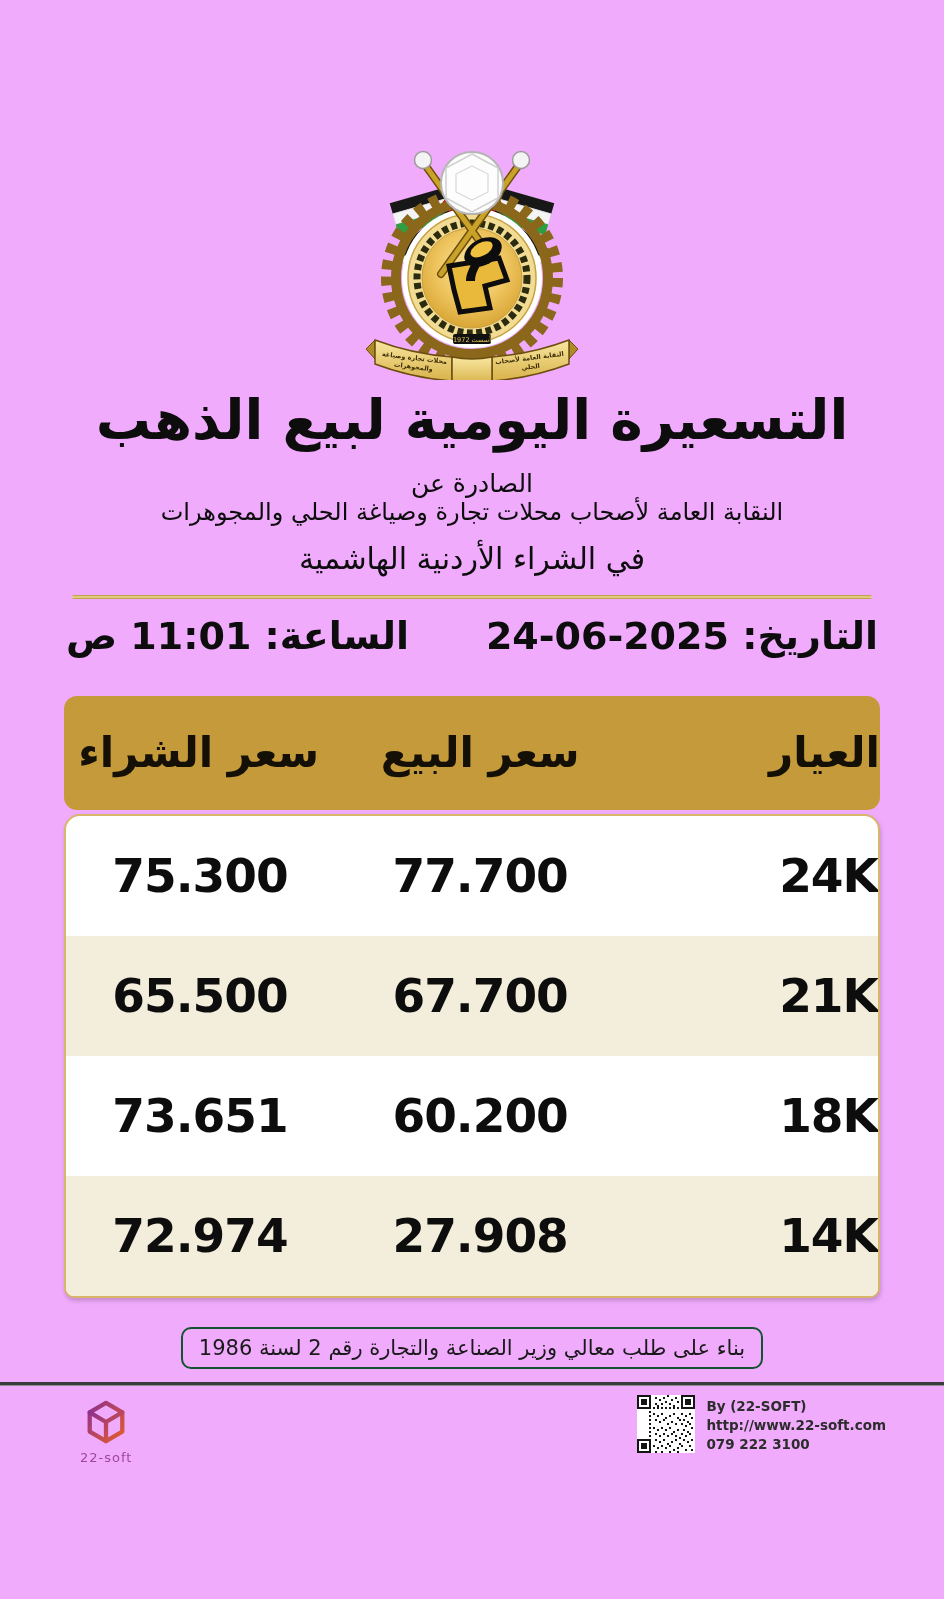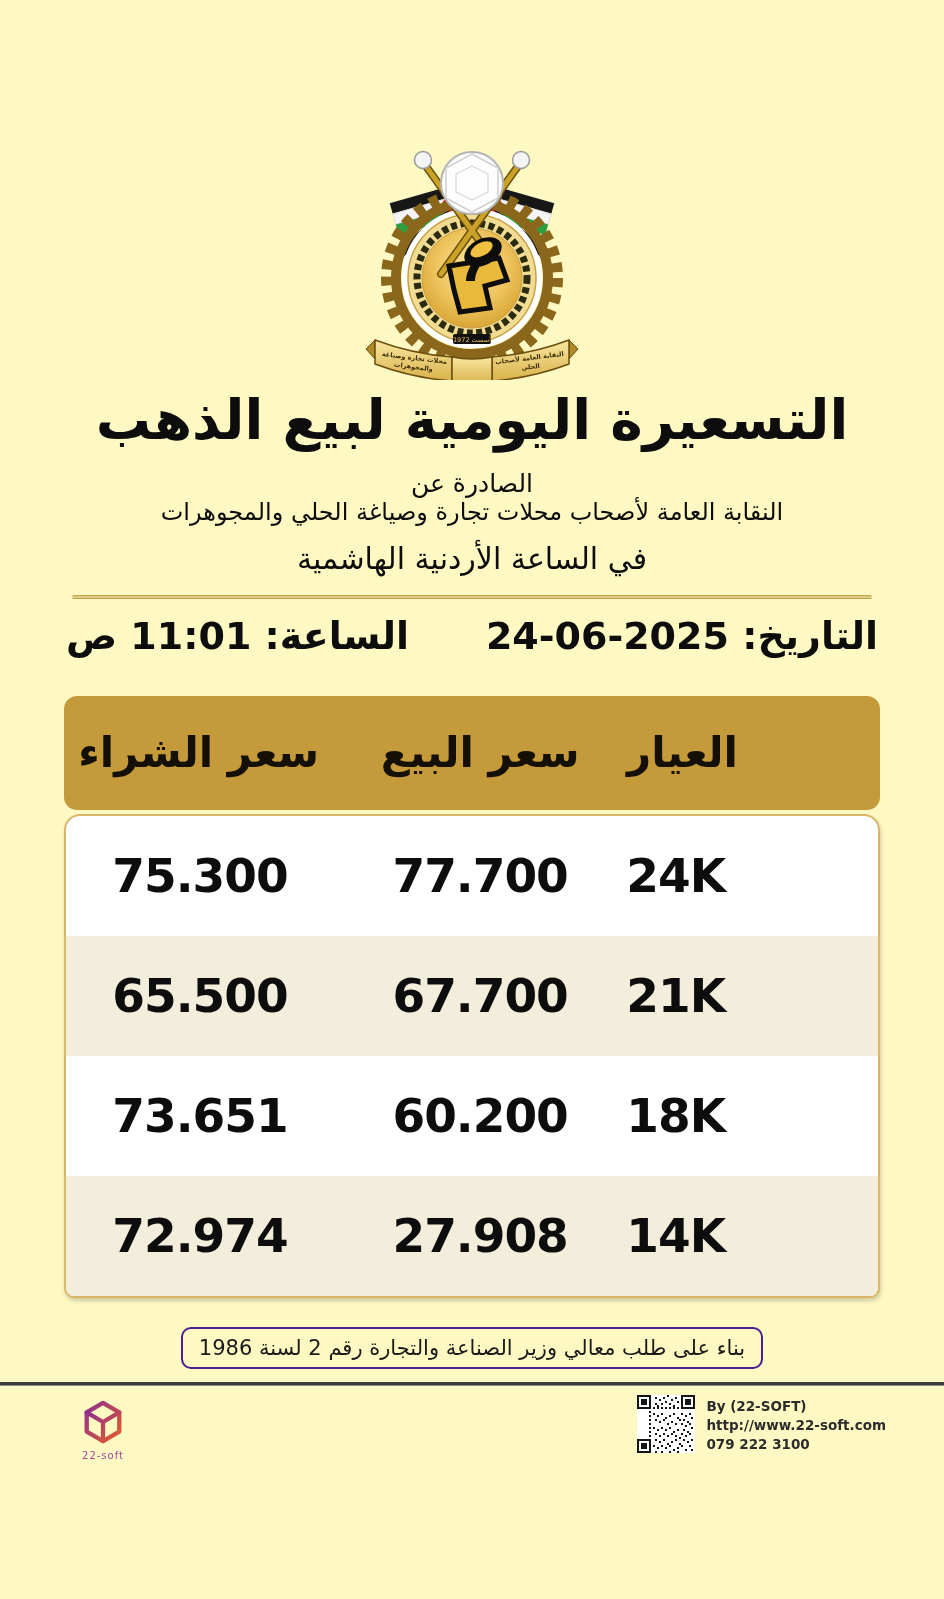--- a/index.html
+++ b/index.html
@@ -1,19 +1,19 @@
 <!DOCTYPE html>
 <html lang="ar"><head>
 <meta charset="utf-8">
 <style>
   * { margin:0; padding:0; box-sizing:border-box; }
   body { background:#e9e9e9; font-family:"DejaVu Sans", sans-serif; }
   .page {
     position:relative; width:944px; height:1599px; margin:0 auto;
-    background:#fef9c3; color:#0d0d0d; overflow:hidden;
+    background:#f0abfc; color:#0d0d0d; overflow:hidden;
   }
   
   .logo-wrap { padding-top:128px; text-align:center; }
   
   .title {
     direction:rtl; text-align:center; margin-top:2px;
     font-size:55px; font-weight:700; letter-spacing:0; line-height:1.25;
   }
   .issued   { direction:rtl; text-align:center; margin-top:14px; font-size:25px; }
   .issuer   { direction:rtl; text-align:center; margin-top:0;  font-size:24px; }
@@ -37,39 +37,39 @@
     font-size:42px; font-weight:700; color:#151005;
   }
   .tbody {
     margin-top:4px; background:#fff;
     border:2px solid #D9B569; border-radius:16px 16px 10px 10px;
     overflow:hidden; box-shadow:1px 3px 4px rgba(0,0,0,0.18);
   }
   .trow { height:120px; display:flex; align-items:center;
           font-size:47px; font-weight:700; letter-spacing:-1px; }
   .trow:nth-child(even) { background:#F3EEDC; }
-  .col-karat { width:31%; text-align:left; }
+  .col-karat { width:31%; text-align:right; }
   .col-sell  { width:36%; text-align:center; }
   .col-buy   { width:33%; text-align:center; }
   
   .note-wrap { text-align:center; margin-top:29px; }
   .note {
     direction:rtl; display:inline-block;
-    border:2px solid #4c1d95; border-radius:10px;
+    border:2px solid #14532d; border-radius:10px;
     padding:7px 16px; font-size:21px; color:#1a1a1a;
   }
   
   .divider { margin-top:13px; width:100%; height:4px;
              background:linear-gradient(to bottom,#3b3b3b 0 65%,#8d8d8d 65% 100%); }
   .footer-bar {
     display:flex; justify-content:space-between; align-items:flex-start;
     padding:9px 58px 0 80px;
   }
   .brand { text-align:center; padding-top:4px; }
-  .brand-name { font-size:10px; color:#a0479c; letter-spacing:1px; margin-top:1px; }
+  .brand-name { font-size:13px; color:#a0479c; letter-spacing:1px; margin-top:1px; }
   .credits { display:flex; gap:11px; align-items:flex-start;font-weight:bold; }
   .credit-lines { font-size:13.5px; color:#2c2c2c; line-height:1.4; padding-top:2px; }
 </style>
 </head>
 <body>
 
 <div class="page">
 
   <div class="logo-wrap">
     <svg width="232" height="252" viewBox="0 0 230 252">
@@ -135,21 +135,21 @@
         <text x="173" y="241" transform="rotate(-7 173 234)">الحلي</text>
         <text x="57" y="232" transform="rotate(7 57 234)">محلات تجارة وصياغة</text>
         <text x="57" y="241" transform="rotate(7 57 234)">والمجوهرات</text>
       </g>
     </svg>
   </div>
 
   <h1 class="title">التسعيرة اليومية لبيع الذهب</h1>
   <div class="issued">الصادرة عن</div>
   <div class="issuer">النقابة العامة لأصحاب محلات تجارة وصياغة الحلي والمجوهرات</div>
-  <div class="country">في الساعة الأردنية الهاشمية</div>
+  <div class="country">في الشراء الأردنية الهاشمية</div>
   <div class="gold-line"></div>
 
   <div class="datetime">
     <div>
       <span>التاريخ:</span>
       <bdi dir="ltr">24-06-2025</bdi>
     </div>
     <div>
       <span>الساعة:</span>
       <span>11:01 ص</span>

